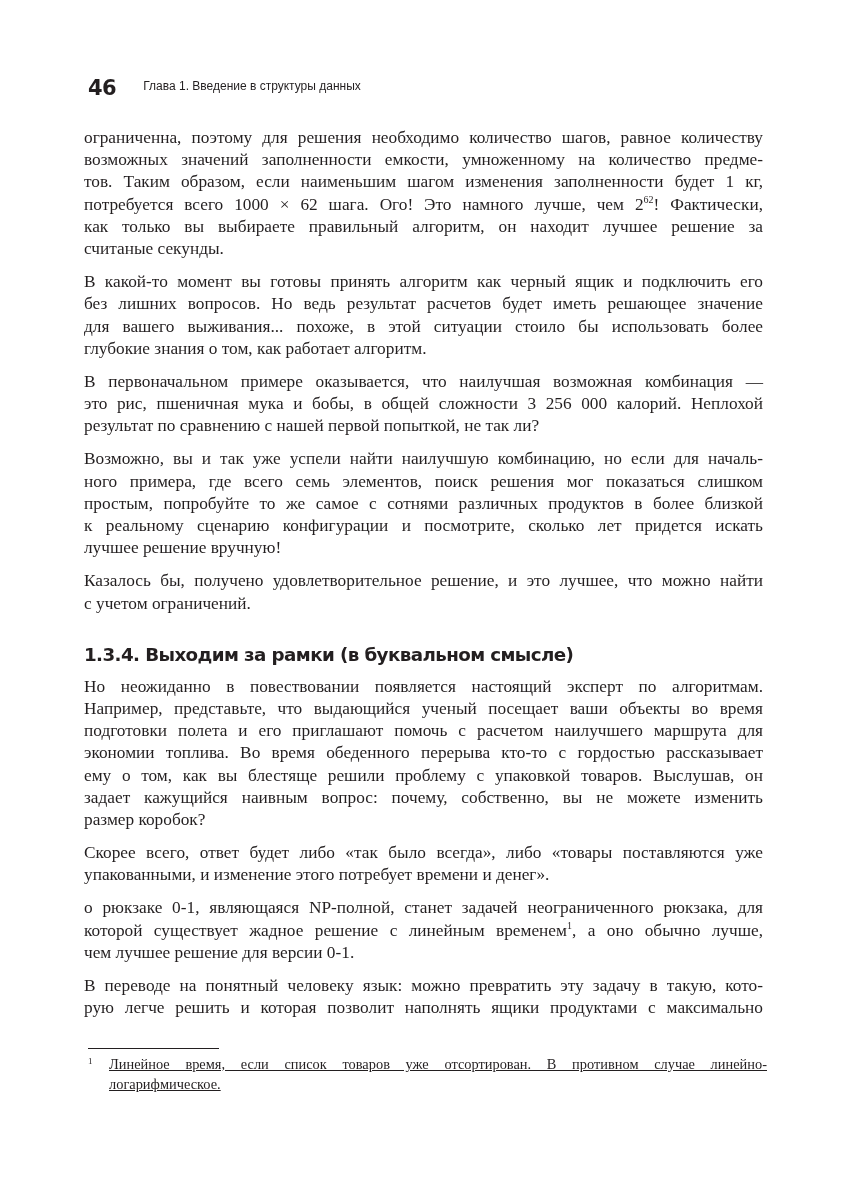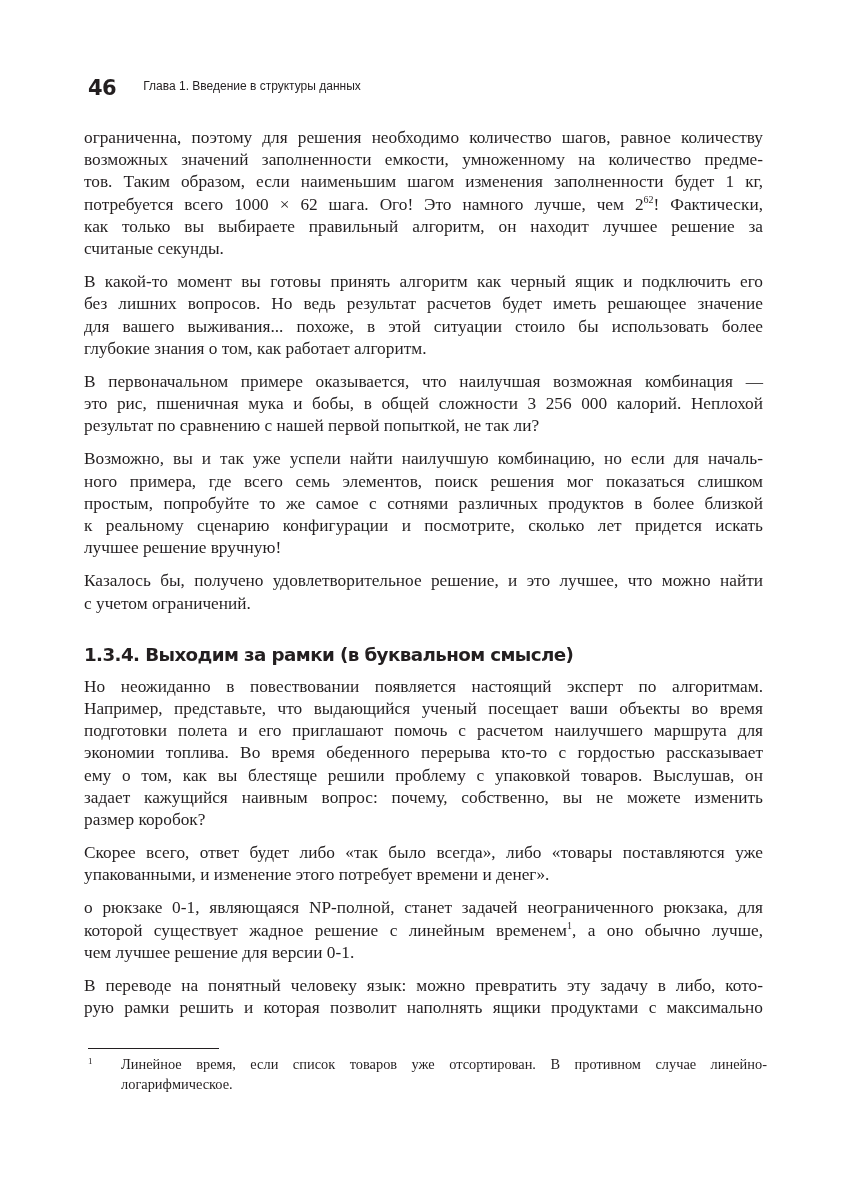--- a/index.html
+++ b/index.html
@@ -9,21 +9,21 @@
     .running-title { font-family: "Liberation Sans", sans-serif; font-size: 12px; color: #231f20; margin-left: 27px; position: relative; top: -2px; }
     .body { position: absolute; left: 84px; top: 127px; width: 679px; font-family: "Liberation Serif", serif; font-size: 17.3px; color: #231f20; }
     .para { margin: 0 0 11px 0; }
     .line { display: block; height: 22.2px; line-height: 22.2px; text-align: justify; text-align-last: justify; white-space: nowrap; overflow: visible; }
     .line.last { text-align-last: left; }
     .heading { font-family: "DejaVu Sans", sans-serif; font-weight: bold; font-size: 18.3px; letter-spacing: -0.6px; margin: 27px 0 8px 0; height: 26px; line-height: 26px; color: #231f20; }
     sup { font-size: 10px; line-height: 0; vertical-align: 7px; }
     .footnote-rule { position: absolute; left: 88px; top: 1048px; width: 131px; height: 1px; background: #231f20; }
     .footnote { position: absolute; left: 88px; top: 1055px; width: 679px; font-family: "Liberation Serif", serif; font-size: 14.4px; color: #231f20; }
     .fn-mark { position: absolute; left: 0; top: 1px; font-size: 9px; }
-    .fn-text { margin-left: 33px; }
+    .fn-text { margin-left: 21px; text-decoration: underline; }
     .fn-line { display: block; height: 19.5px; line-height: 19.5px; text-align: justify; text-align-last: justify; white-space: nowrap; }
     .fn-line.last { text-align-last: left; }
   </style>
 </head>
 <body>
 
 <div class="header">
   <span class="page-number">46</span>
   <span class="running-title">Глава 1. Введение в структуры данных</span>
 </div>
@@ -75,22 +75,22 @@
       <div class="para">
         <span class="line">Скорее всего, ответ будет либо «так было всегда», либо «товары поставляются уже</span>
         <span class="line last">упакованными, и изменение этого потребует времени и денег».</span>
       </div>
       <div class="para">
         <span class="line">о рюкзаке 0-1, являющаяся NP-полной, станет задачей неограниченного рюкзака, для</span>
         <span class="line">которой существует жадное решение с линейным временем<sup>1</sup>, а оно обычно лучше,</span>
         <span class="line last">чем лучшее решение для версии 0-1.</span>
       </div>
       <div class="para">
-        <span class="line">В переводе на понятный человеку язык: можно превратить эту задачу в либо, кото-</span>
-        <span class="line">рую рамки решить и которая позволит наполнять ящики продуктами с максимально</span>
+        <span class="line">В переводе на понятный человеку язык: можно превратить эту задачу в такую, кото-</span>
+        <span class="line">рую легче решить и которая позволит наполнять ящики продуктами с максимально</span>
       </div>
     </div>
 </div>
 
 <div class="footnote-rule"></div>
 <div class="footnote">
   <span class="fn-mark">1</span>
   <div class="fn-text" id="fn-text">
       <span class="fn-line">Линейное время, если список товаров уже отсортирован. В противном случае линейно-</span>
       <span class="fn-line last">логарифмическое.</span>

